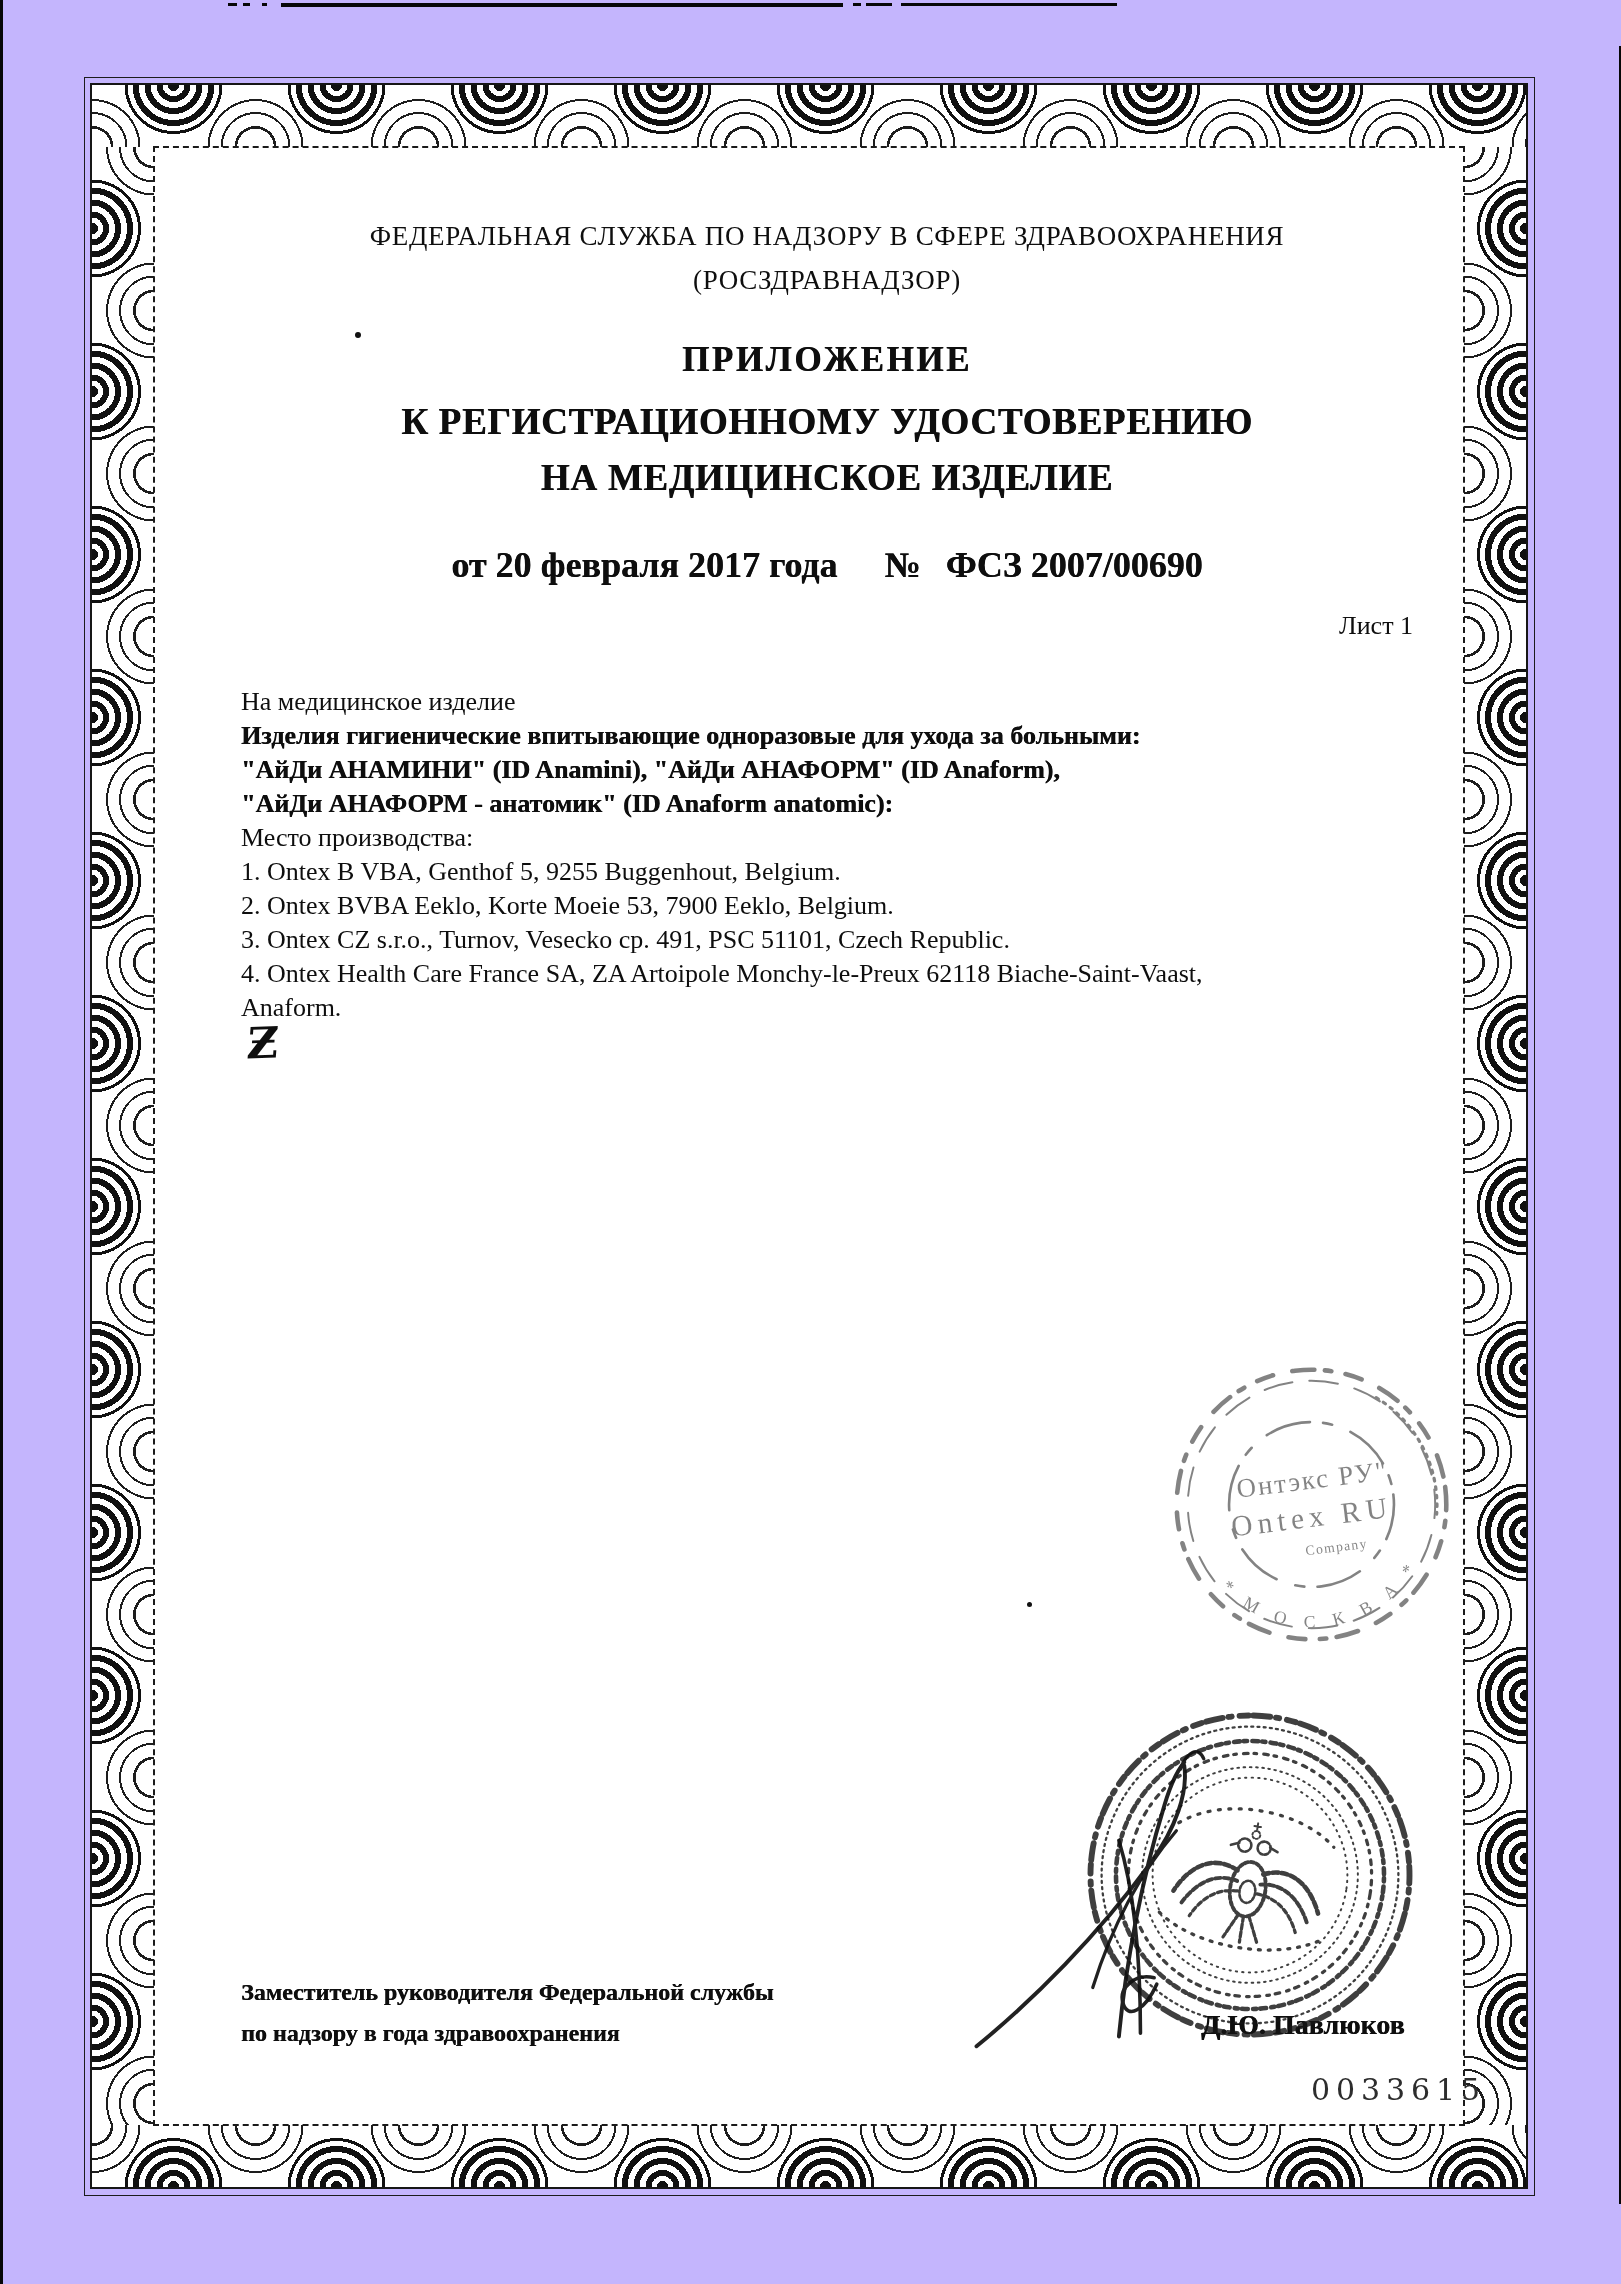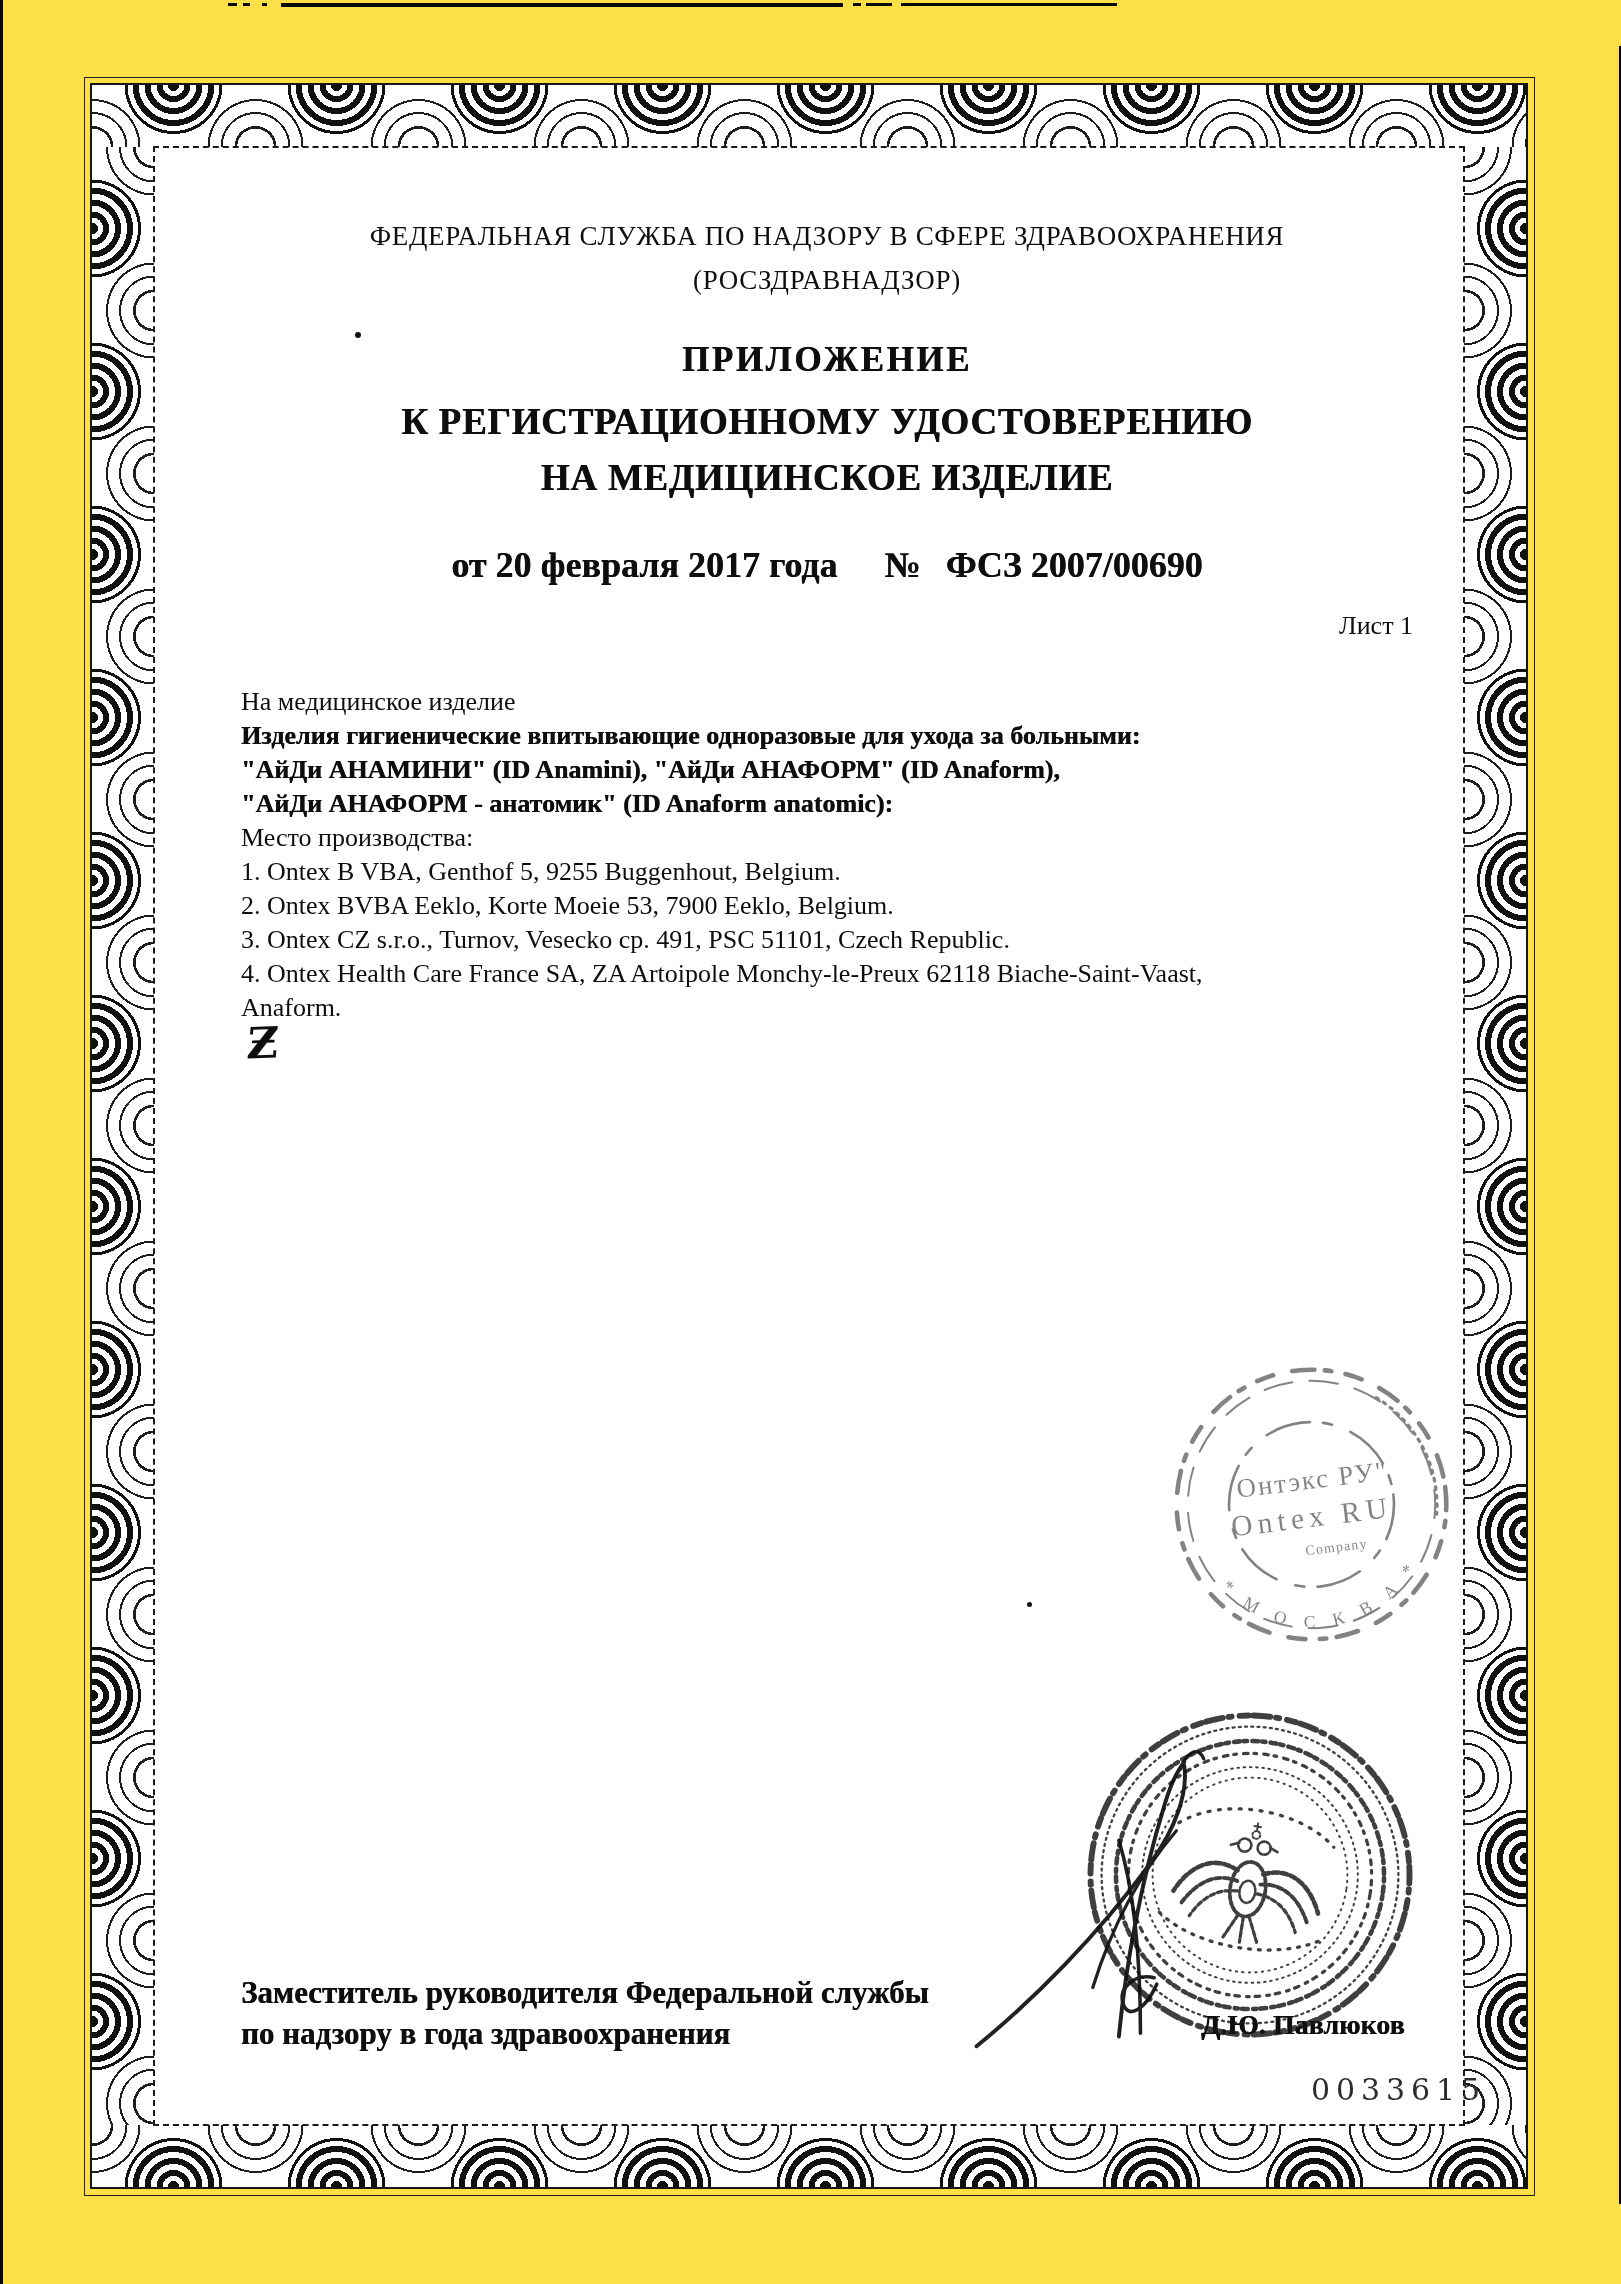--- a/index.html
+++ b/index.html
@@ -1,18 +1,18 @@
 <!DOCTYPE html>
 <html style="font-size:10.5px"><head>
 <meta charset="utf-8">
 <style>
   html,body{margin:0;padding:0;background:#e8e8e8;}
   .page{
     position:relative; width:1622px; height:2284px;
-    background:#fde047; overflow:hidden;
+    background:#c4b5fd; overflow:hidden;
     font-family:"Liberation Serif", serif; color:#0e0e0e;
   }
   
   .edge{position:absolute;background:#070707;}
   .scan-dash{position:absolute;background:#070707;height:3.9px;top:2.6px;}
 
   
   .frame{
     position:absolute; left:90px; top:83px; width:1438px; height:2106px;
     border:2.6px solid #161616; box-sizing:border-box; background:#fff;
@@ -55,21 +55,21 @@
   .date-line .gap2{display:inline-block;width:25px;}
   .sheet{position:absolute; left:1242px; width:171px; top:584px; font-size:26px; text-align:right;margin-top:27px;}
   .body-block{position:absolute; left:241px; top:685px; width:1229px;}
   .bl{font-size:26px; line-height:34px; white-space:nowrap;}
   .b{font-weight:700; text-shadow:0.4px 0 #0e0e0e;}
   .zmark{
     position:absolute; left:247px; top:1024px; font-size:43px; line-height:39px;
     font-family:"DejaVu Serif", serif; font-weight:600; transform:rotate(-2deg) skewX(-6deg);
   }
   .sig-block{position:absolute; left:241px; top:1972px; width:850px;}
-  .sig-block div{font-size:31px; line-height:41px; font-weight:700; text-shadow:0.4px 0 #0e0e0e; white-space:nowrap;}
+  .sig-block div{font-size:24px; line-height:41px; font-weight:700; text-shadow:0.4px 0 #0e0e0e; white-space:nowrap;}
   .signer{position:absolute; left:1201px; top:2009px; font-size:28px; font-weight:700; text-shadow:0.4px 0 #0e0e0e; z-index:2; white-space:nowrap;}
   .serial{
     position:absolute; left:1311px; top:2072px; font-size:30px; letter-spacing:5.9px;
     font-family:"DejaVu Serif", serif; color:#2d2d2d; z-index:2; white-space:nowrap;
   }
   .ink-dot{position:absolute; background:#111; border-radius:50%;}
   .stamp-svg{position:absolute; z-index:3;}
   .sig-svg{position:absolute; z-index:4;}
 </style>
 </head>

